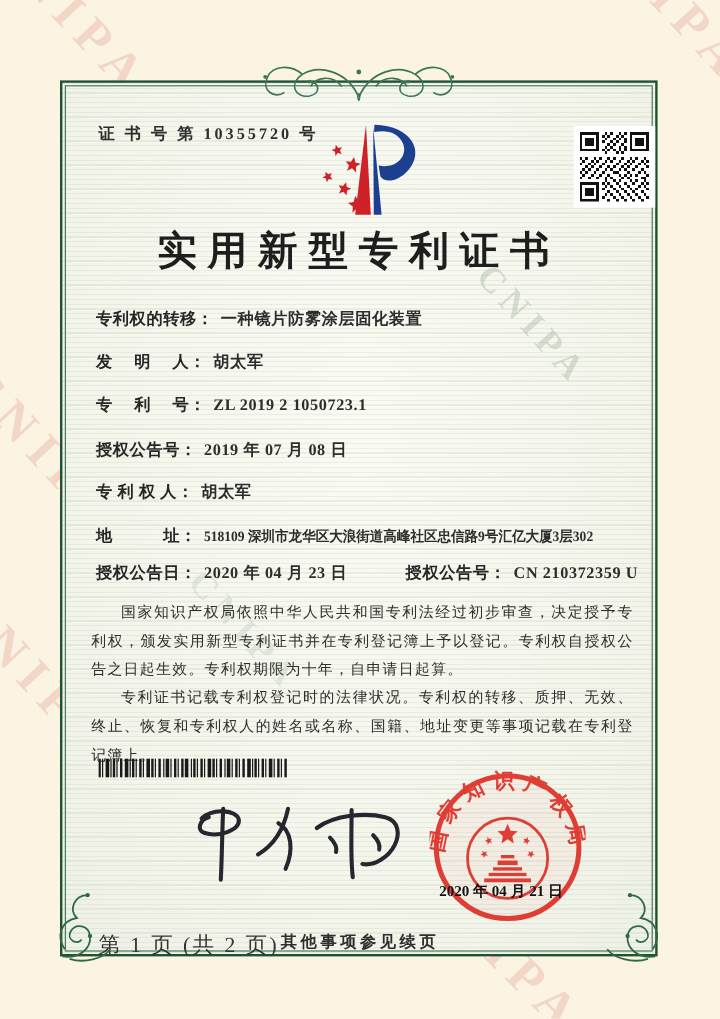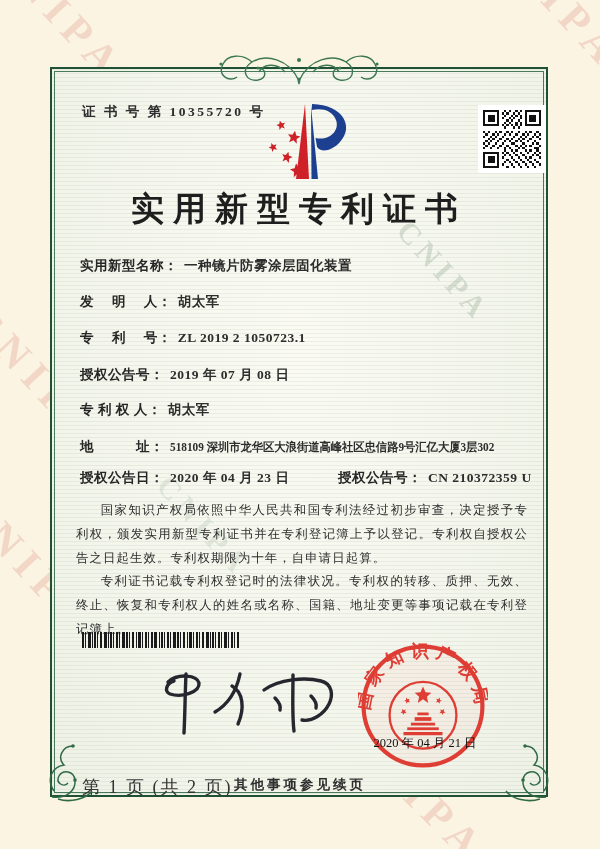--- a/index.html
+++ b/index.html
@@ -53,22 +53,22 @@
   .paras p{margin:0;text-indent:2em;}
 
   .barcode{position:absolute;left:30px;top:563px;width:158px;height:16px;}
   .signer{position:absolute;left:34px;top:616px;font-family:"Liberation Sans","DejaVu Sans",sans-serif;
           font-weight:700;color:#1c1c1c;}
   .signer .t{font-size:14px;letter-spacing:3px;}
   .signer .n{font-size:14.5px;letter-spacing:3px;margin-top:12px;}
   .signature{position:absolute;left:100px;top:598px;width:195px;height:76px;}
 
   .seal{position:absolute;left:306px;top:572px;width:130px;height:130px;}
-  .seal-date{position:absolute;left:314px;top:666px;width:118px;text-align:center;
-             font-size:12.5px;font-weight:400;color:#111;letter-spacing:0;white-space:nowrap;}
+  .seal-date{position:absolute;left:314px;top:666px;width:118px;text-align:left;
+             font-size:12.5px;font-weight:700;color:#111;letter-spacing:0;white-space:nowrap;}
 
   .pagenum{position:absolute;left:0;top:706px;width:100%;
            font-size:18px;letter-spacing:2px;color:#333;padding-left:30px;}
   .footer-note{position:absolute;left:0;top:776px;width:100%;text-align:center;z-index:1;
                font-size:13.5px;letter-spacing:3px;color:#2e2e2e;font-weight:600;}
 </style>
 </head>
 <body>
 
 <span class="wm pink" style="left:-30px;top:-14px;transform:rotate(47deg);">CNIPA</span>
@@ -161,21 +161,21 @@
         M10 21h1v1h-1z M13 21h1v1h-1z M16 21h1v1h-1z M19 21h1v1h-1z M22 21h1v1h-1z
         M9 22h1v1H9z M11 22h1v1h-1z M14 22h1v1h-1z M17 22h1v1h-1z M20 22h1v1h-1z M23 22h1v1h-1z
         M8 23h1v1H8z M12 23h1v1h-1z M15 23h1v1h-1z M18 23h1v1h-1z M21 23h1v1h-1z M24 23h1v1h-1z
         M10 24h1v1h-1z M13 24h1v1h-1z M16 24h1v1h-1z M19 24h1v1h-1z M22 24h1v1h-1z"></path>
     </svg>
   </div>
 
   <div class="title">实用新型专利证书</div>
 
   <div class="frow" style="top:188px;">
-    <span class="lab">实用新型名称：</span><span class="val">一种镜片防雾涂层固化装置</span>
+    <span class="lab">专利权的转移：</span><span class="val">一种镜片防雾涂层固化装置</span>
   </div>
   <div class="frow" style="top:224px;">
     <span class="lab">发　 明　 人：</span><span class="val">胡太军</span>
   </div>
   <div class="frow" style="top:260px;">
     <span class="lab">专　 利　 号：</span><span class="val">ZL 2019 2 1050723.1</span>
   </div>
   <div class="frow" style="top:297px;">
     <span class="lab">授权公告号：</span><span class="val">2019 年 07 月 08 日</span>
   </div>

